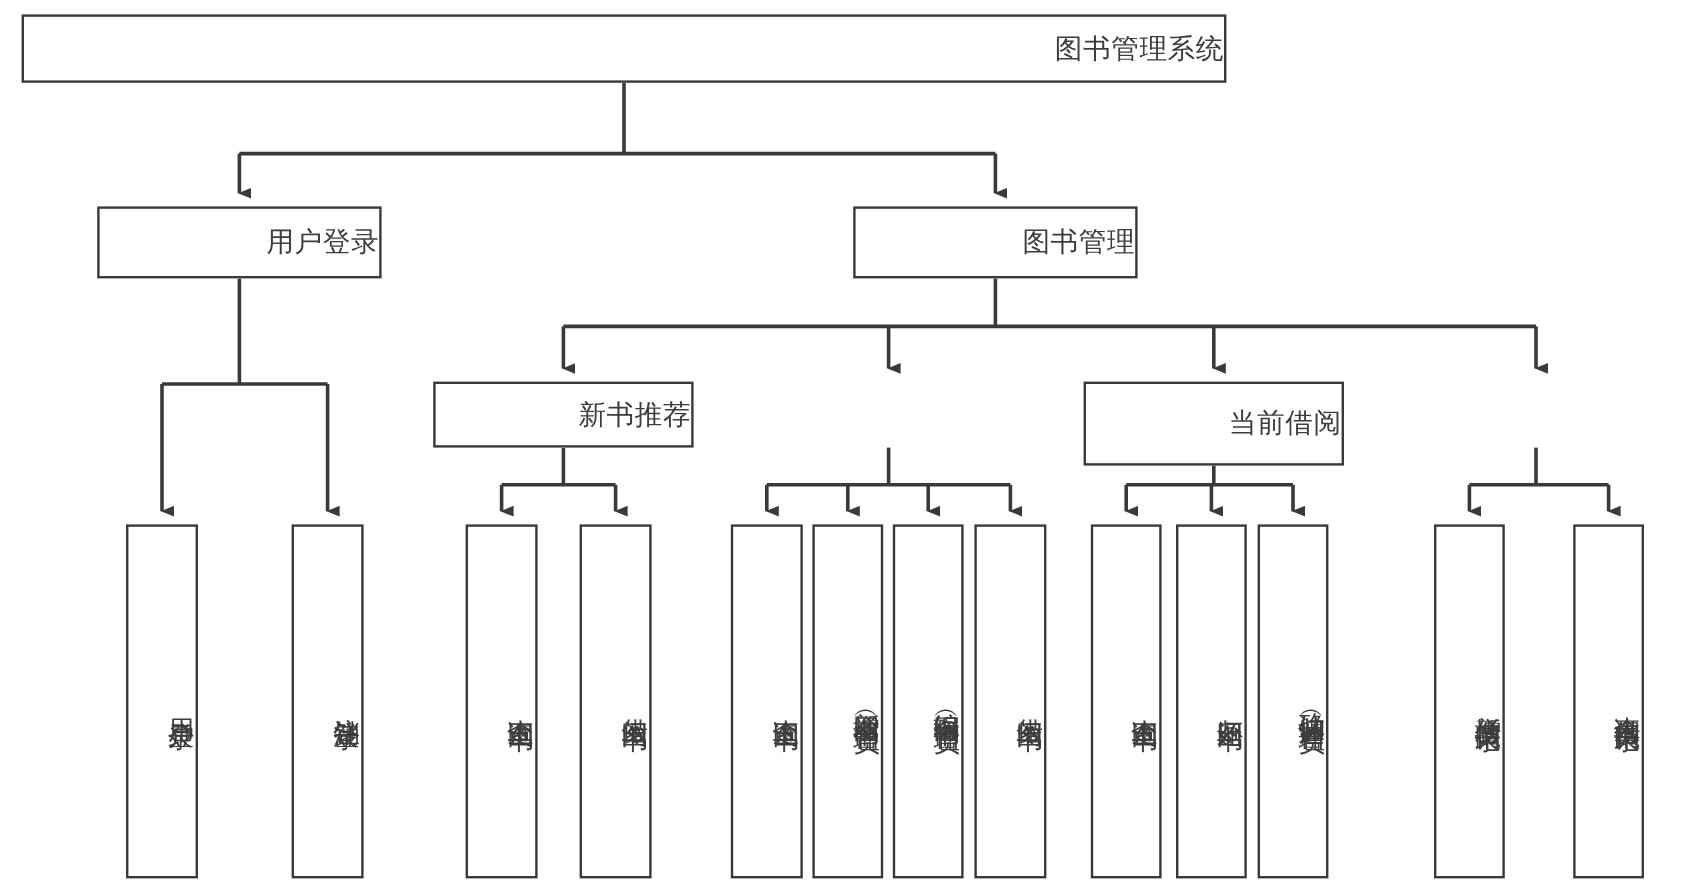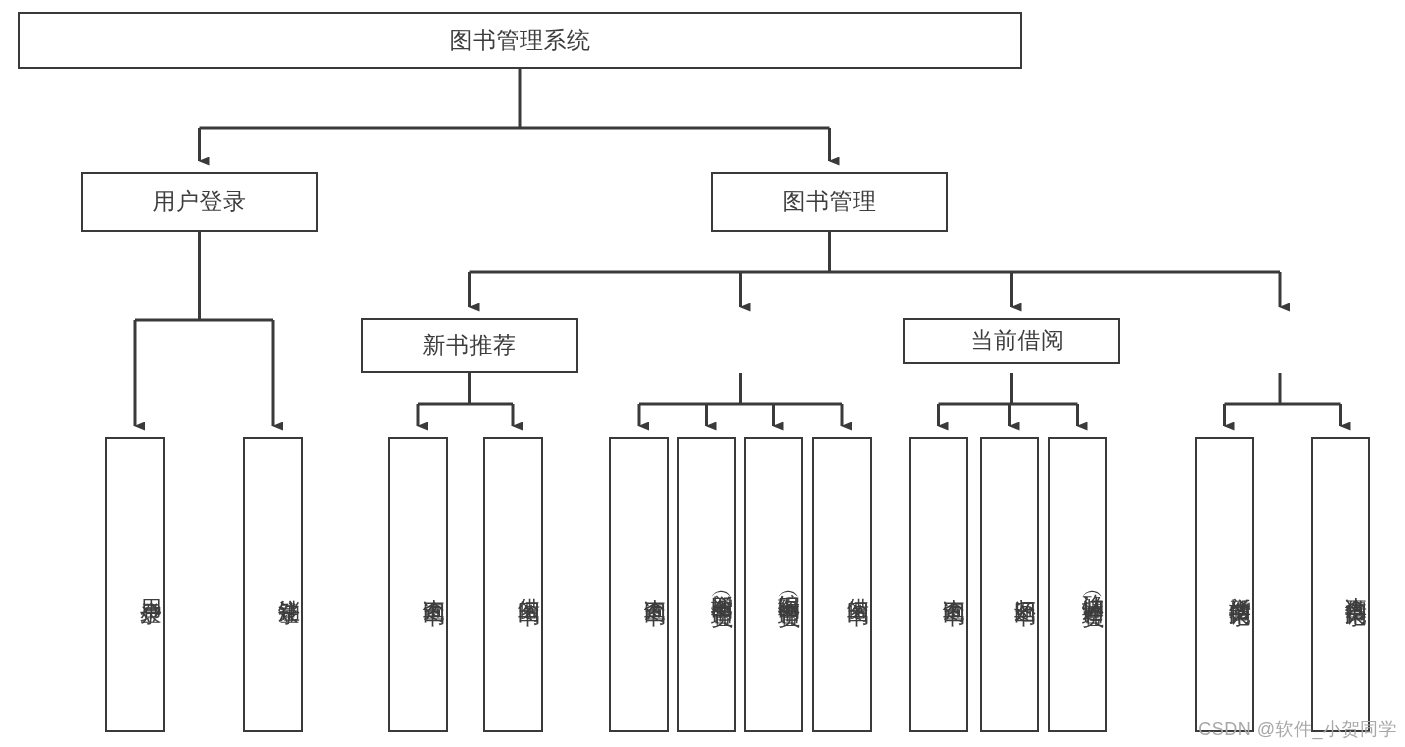--- a/index.html
+++ b/index.html
@@ -27,21 +27,21 @@
     pointer-events: none;
   }
   .node {
     position: absolute;
     box-sizing: border-box;
     border: 2.5px solid #3a3a3a;
     background: #ffffff;
     color: #3d3d3d;
     display: flex;
     align-items: center;
-    justify-content: center;
+    justify-content: flex-end;
     text-align: center;
     line-height: 1.18;
     letter-spacing: 0.5px;
   }
   .node.horizontal {
     font-size: 23px;
   }
   .node.root {
     font-size: 23px;
   }
@@ -125,21 +125,21 @@
   <div class="node horizontal" style="left: 81px; top: 172px; width: 237px; height: 60px;">
     <span>用户登录</span>
   </div>
   <div class="node horizontal" style="left: 361px; top: 318px; width: 217px; height: 55px;">
     <span>新书推荐</span>
   </div>
 
   <div class="node horizontal" style="left: 711px; top: 172px; width: 237px; height: 60px;">
     <span>图书管理</span>
   </div>
-  <div class="node horizontal" style="left: 903px; top: 318px; width: 217px; height: 46px; padding-left: 12px;">
+  <div class="node horizontal" style="left: 903px; top: 318px; width: 217px; height: 70px; padding-left: 12px;">
     <span>当前借阅</span>
   </div>
 
   <div class="node vertical" style="left: 105px; top: 437px; width: 60px; height: 295px;">
     <span class="vtext">用户登录</span>
   </div>
   <div class="node vertical" style="left: 243px; top: 437px; width: 60px; height: 295px;">
     <span class="vtext">注销登录</span>
   </div>
   <div class="node vertical" style="left: 388px; top: 437px; width: 60px; height: 295px;">
@@ -169,14 +169,13 @@
   <div class="node vertical" style="left: 1048px; top: 437px; width: 59px; height: 295px;">
     <span class="vtext">确认归还（管理员）</span>
   </div>
   <div class="node vertical" style="left: 1195px; top: 437px; width: 59px; height: 295px;">
     <span class="vtext">新增借阅记录</span>
   </div>
   <div class="node vertical" style="left: 1311px; top: 437px; width: 59px; height: 295px;">
     <span class="vtext">查询借阅记录</span>
   </div>
 
-  <div id="watermark">CSDN @软件_小贺同学</div>
 </div>
 
 </body></html>

